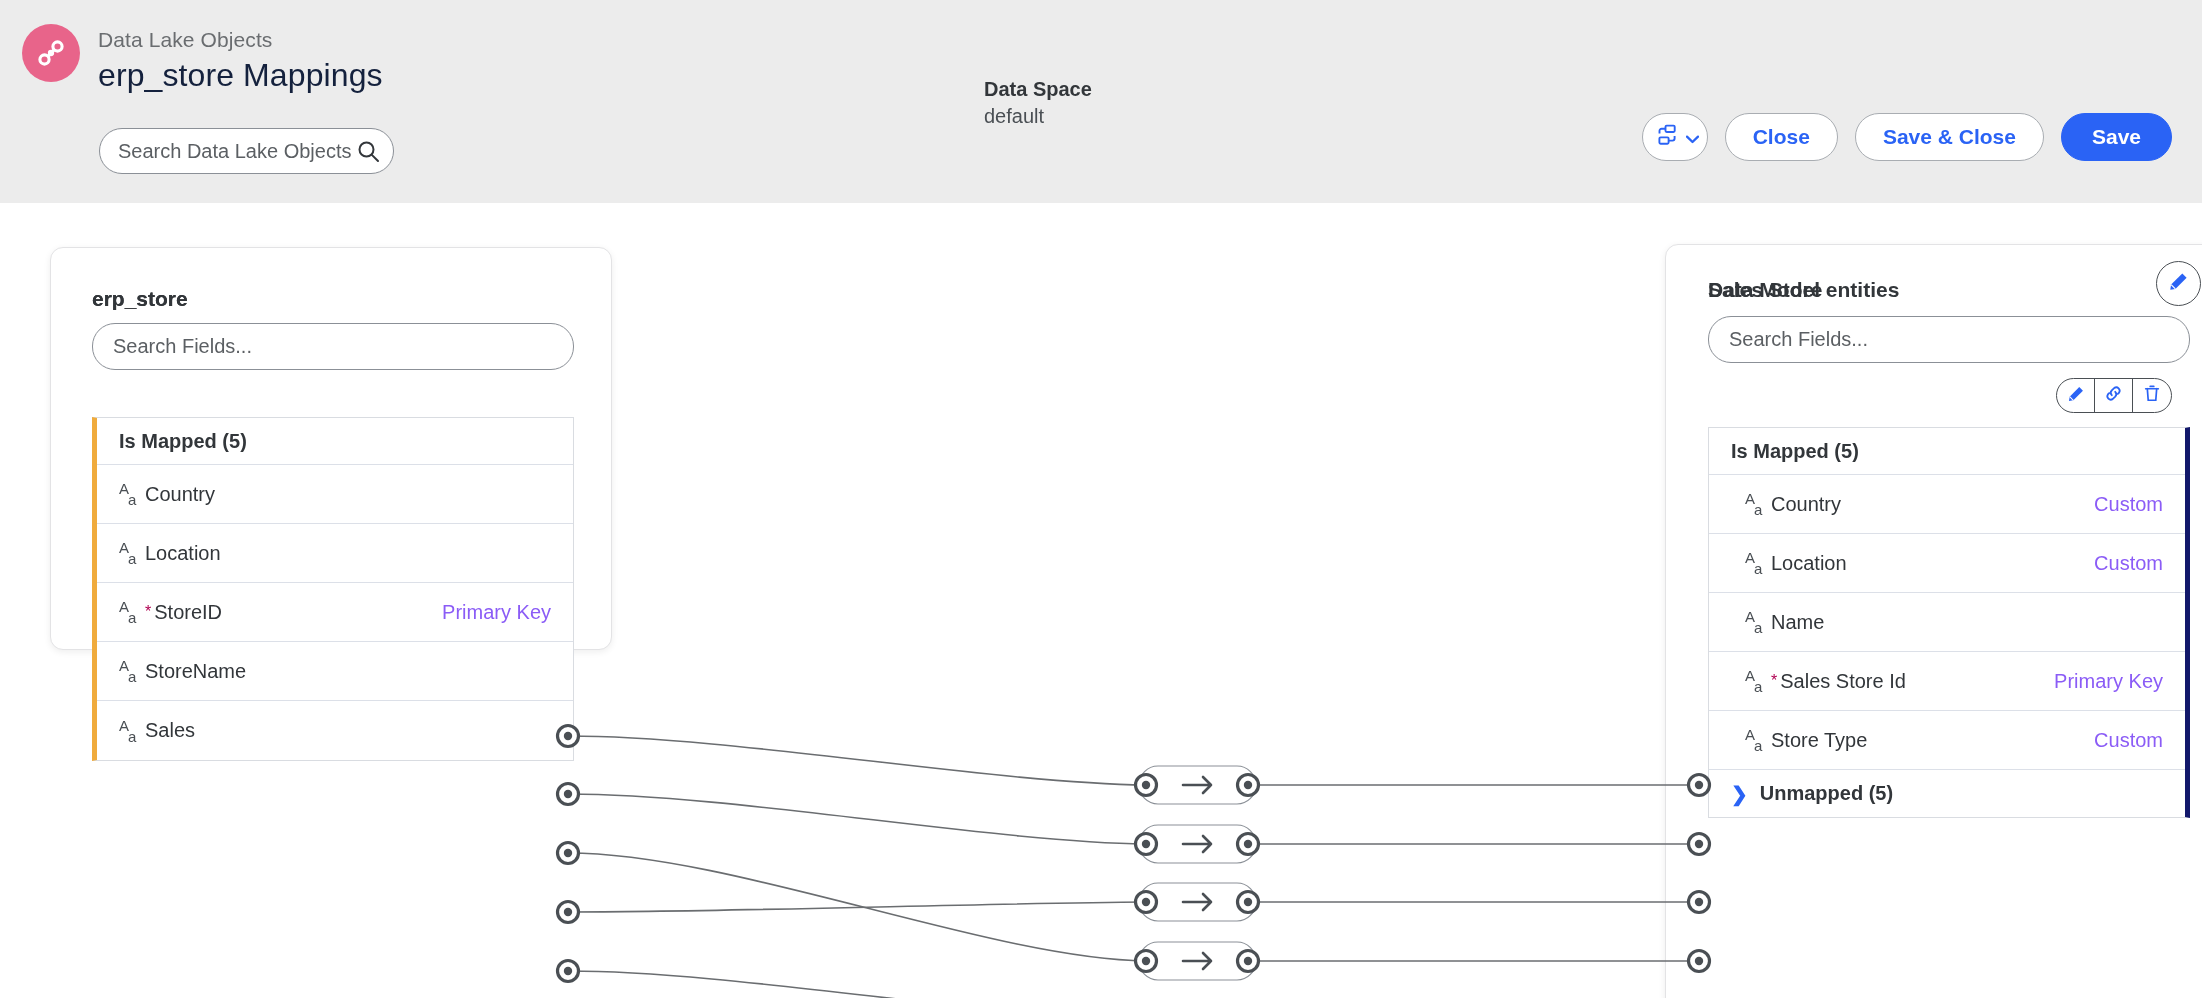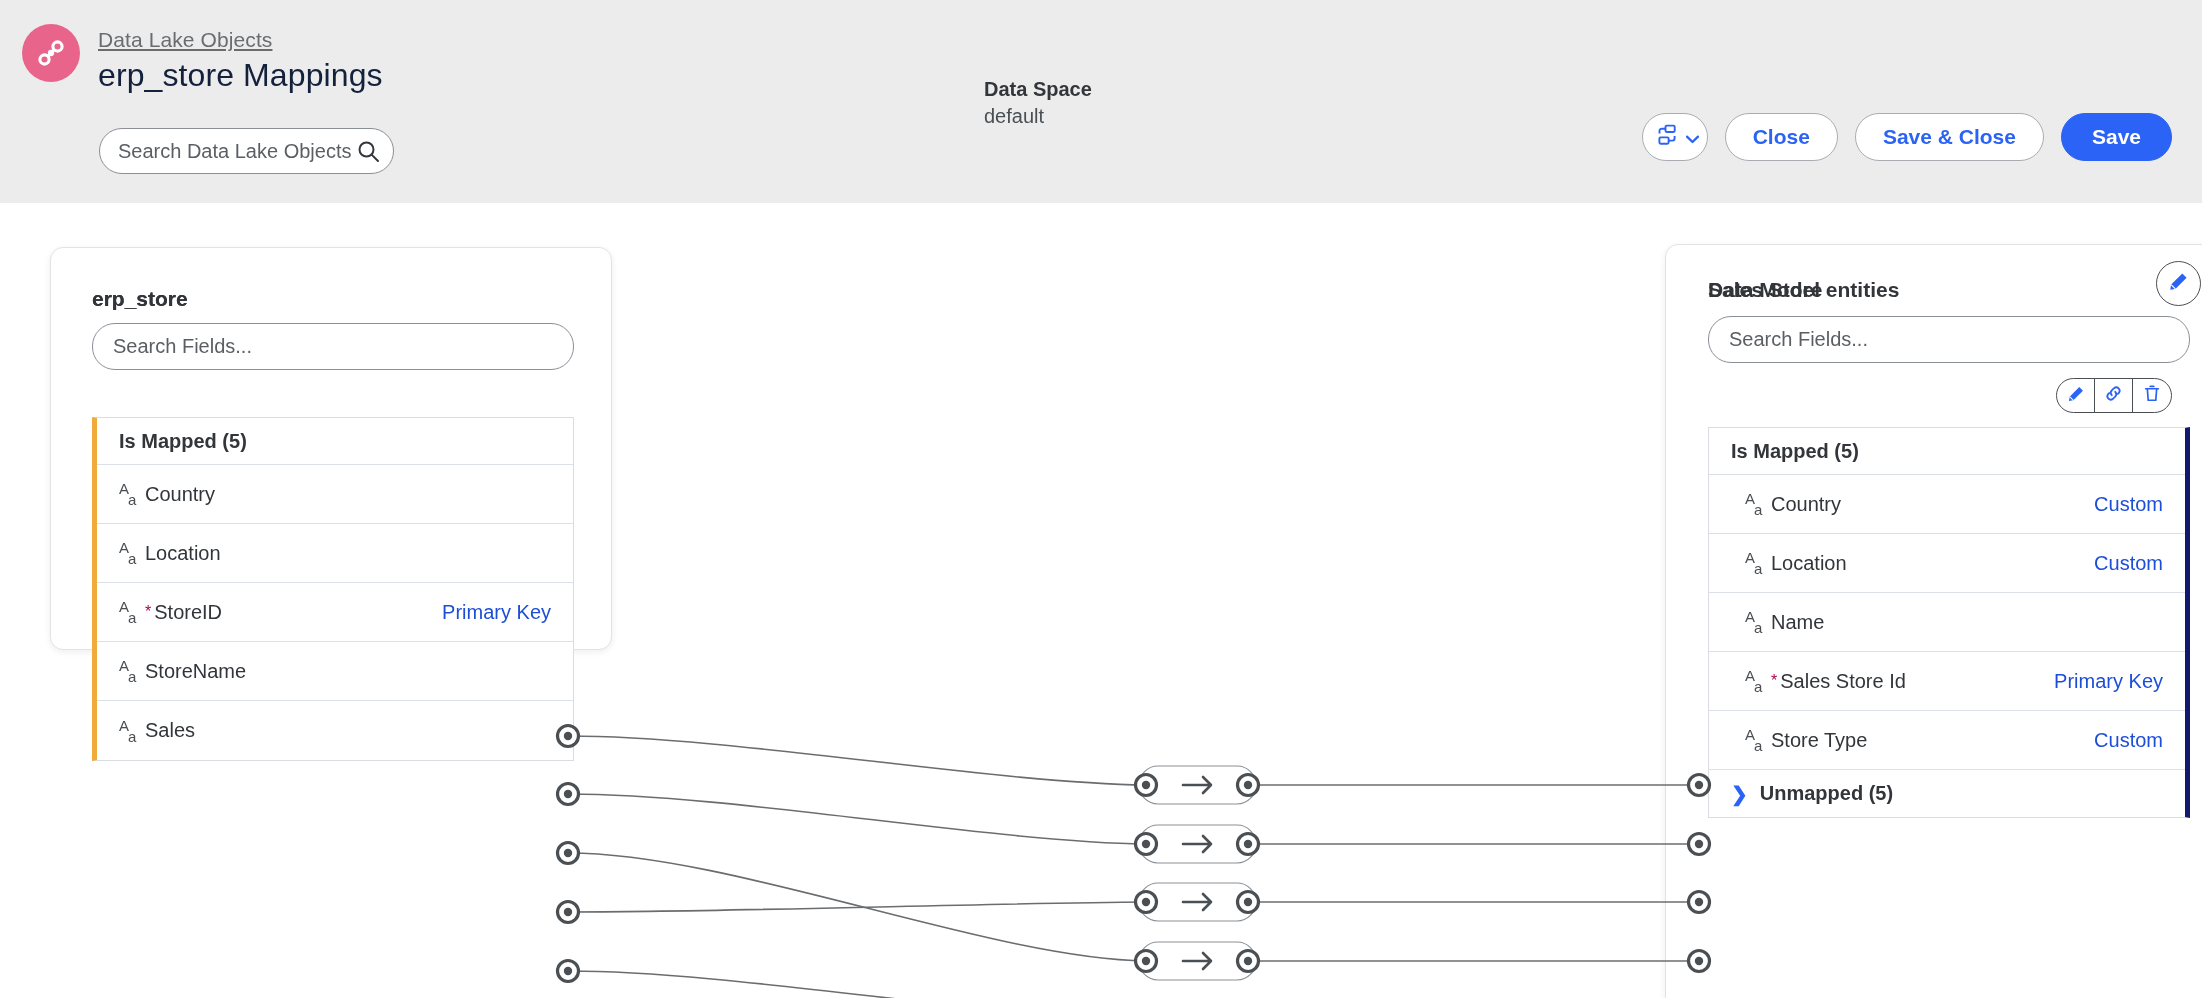--- a/index.html
+++ b/index.html
@@ -18,21 +18,21 @@
     position:absolute; left:0; top:0; width:2202px; height:203px;
     background:#ececec;
   }
   #app-icon {
     position:absolute; left:22px; top:24px; width:58px; height:58px;
     border-radius:50%; background:#e8648a;
     display:flex; align-items:center; justify-content:center;
   }
   #breadcrumb {
     position:absolute; left:98px; top:28px;
-    font-size:21px; color:#6a6d70; letter-spacing:.1px;text-decoration:underline;
+    font-size:21px; color:#6a6d70; letter-spacing:.1px;
   }
   #page-title {
     position:absolute; left:98px; top:57px;
     font-size:32px; font-weight:400; color:#14213d; letter-spacing:.1px;
   }
   #header-search {
     position:absolute; left:99px; top:128px; width:295px; height:46px;
     background:#fff; border:1px solid #8b9097; border-radius:23px;
     display:flex; align-items:center; padding:0 12px 0 18px;
   }
@@ -136,21 +136,21 @@
   .fld-row:last-child { border-bottom:none; }
   .right-row { padding-left:36px; }
   .type-icon {
     font-size:16px; color:#4a4f54; width:26px; flex:0 0 26px;
     letter-spacing:-1px; line-height:1;
   }
   .type-icon .up { font-size:15px; vertical-align:super; }
   .type-icon .dn { font-size:15px; vertical-align:sub; }
   .fld-name { font-size:20px; color:#32363a; white-space:nowrap; }
   .req { color:#b00051; margin-right:3px; }
-  .fld-meta { margin-left:auto; font-size:20px; color:#1d4ed8; white-space:nowrap; padding-left:14px; }
+  .fld-meta { margin-left:auto; font-size:20px; color:#8b5cf6; white-space:nowrap; padding-left:14px; }
   .chev { color:#2a63f5; font-size:20px; font-weight:bold; margin-right:12px; line-height:1; }
 
   
   #wires { position:absolute; left:0; top:0; width:2202px; height:998px; pointer-events:none; }
   .port { pointer-events:auto; cursor:pointer; }
 </style>
 </head>
 <body>
 
 <div id="header">

